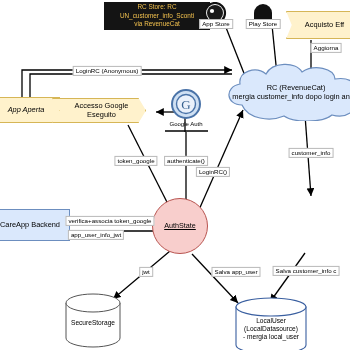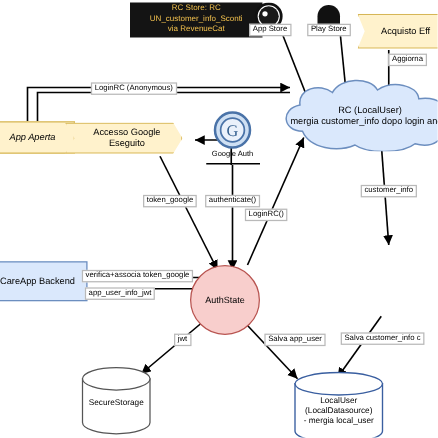--- a/index.html
+++ b/index.html
@@ -152,21 +152,21 @@
     <span>Acquisto Eff</span>
   </div>
 
   <div class="cloud" style="left:222px;top:63px;width:148px;height:58px;">
     <svg width="148" height="58" viewBox="0 0 148 58" preserveAspectRatio="none">
       <path d="M20,42 C4,42 2,24 18,21 C16,8 34,3 44,11 C50,-1 74,-2 80,9
                C92,1 112,5 113,16 C132,13 142,27 130,38 C136,48 124,56 110,52
                C100,60 72,60 62,53 C48,59 26,56 20,42 Z" fill="#dae8fc" stroke="#6c8ebf" stroke-width="1.2"></path>
     </svg>
     <div class="cloud-txt">
-      <div>RC (LocalUser)</div>
+      <div>RC (RevenueCat)</div>
       <div>mergia customer_info dopo login anoni</div>
     </div>
   </div>
 
   <div class="node note" style="left:-22px;top:97px;width:82px;height:26px;">
     <span style="margin-left:14px;font-style:italic;">App Aperta</span>
   </div>
 
   <div class="node step" style="left:52px;top:98px;width:94px;height:25px;">
     <span>Accesso Google Eseguito</span>
@@ -174,21 +174,21 @@
 
   <div class="gicon" style="left:170px;top:88px;">
     <svg width="32" height="32" viewBox="0 0 32 32">
       <circle cx="16" cy="16" r="14" fill="#cfe0f3" stroke="#4a73a8" stroke-width="2"></circle>
       <circle cx="16" cy="16" r="9.5" fill="#eaf1fb" stroke="#4a73a8" stroke-width="1.4"></circle>
       <text x="16" y="21" font-family="'Liberation Serif', serif" font-size="13" fill="#35608f" text-anchor="middle">G</text>
     </svg>
   </div>
   <div class="gcaption" style="left:186px;top:121px;">Google Auth</div>
 
-  <div class="node actor-circle" style="left:152px;top:212px;width:56px;height:56px;">
+  <div class="node actor-circle" style="left:152px;top:198px;width:56px;height:56px;text-decoration:underline;">
     <span>AuthState</span>
   </div>
 
 
   <div class="node proc" style="left:-26px;top:209px;width:96px;height:32px;">
     <span style="margin-left:16px;">CareApp Backend</span>
   </div>
 
   <div class="cyl" style="left:64px;top:293px;width:58px;height:55px;">
     <svg width="58" height="55" viewBox="0 0 58 55">

